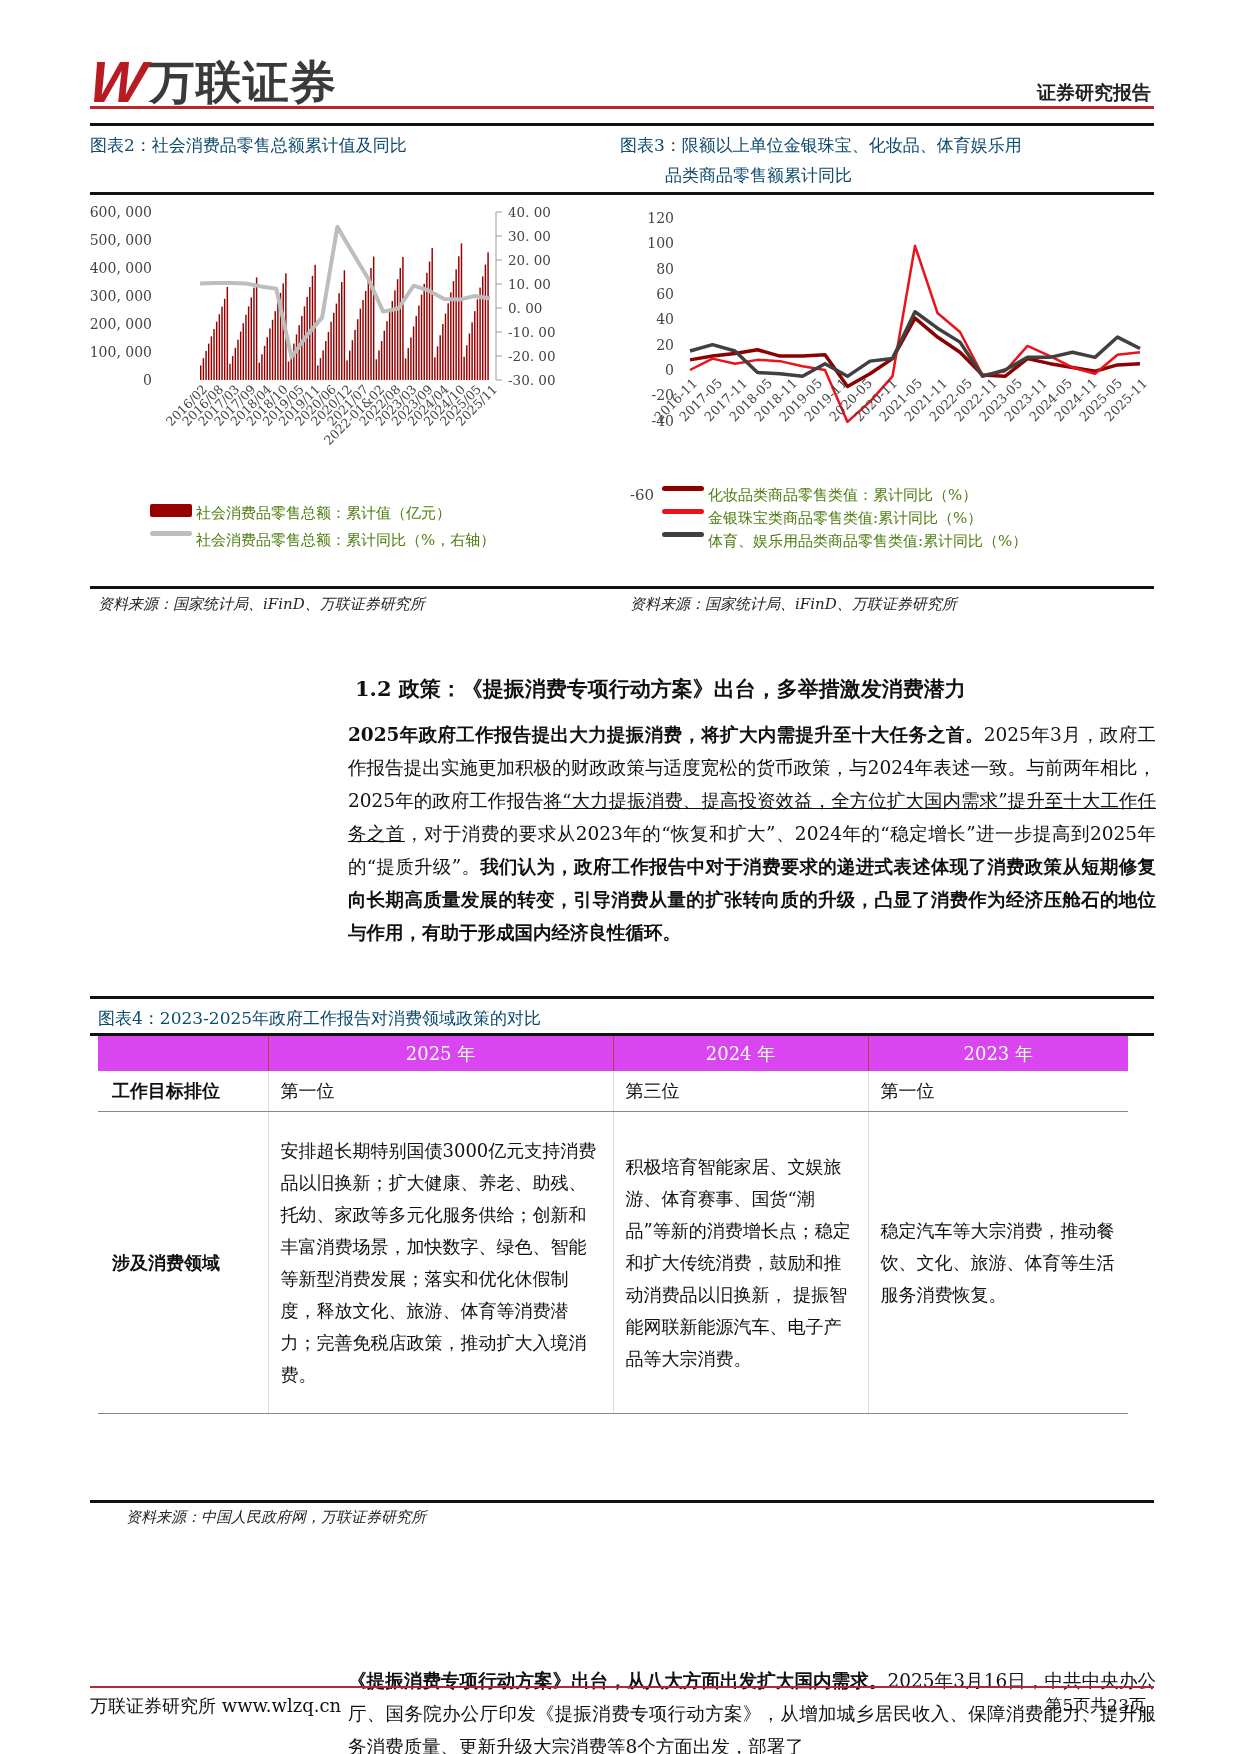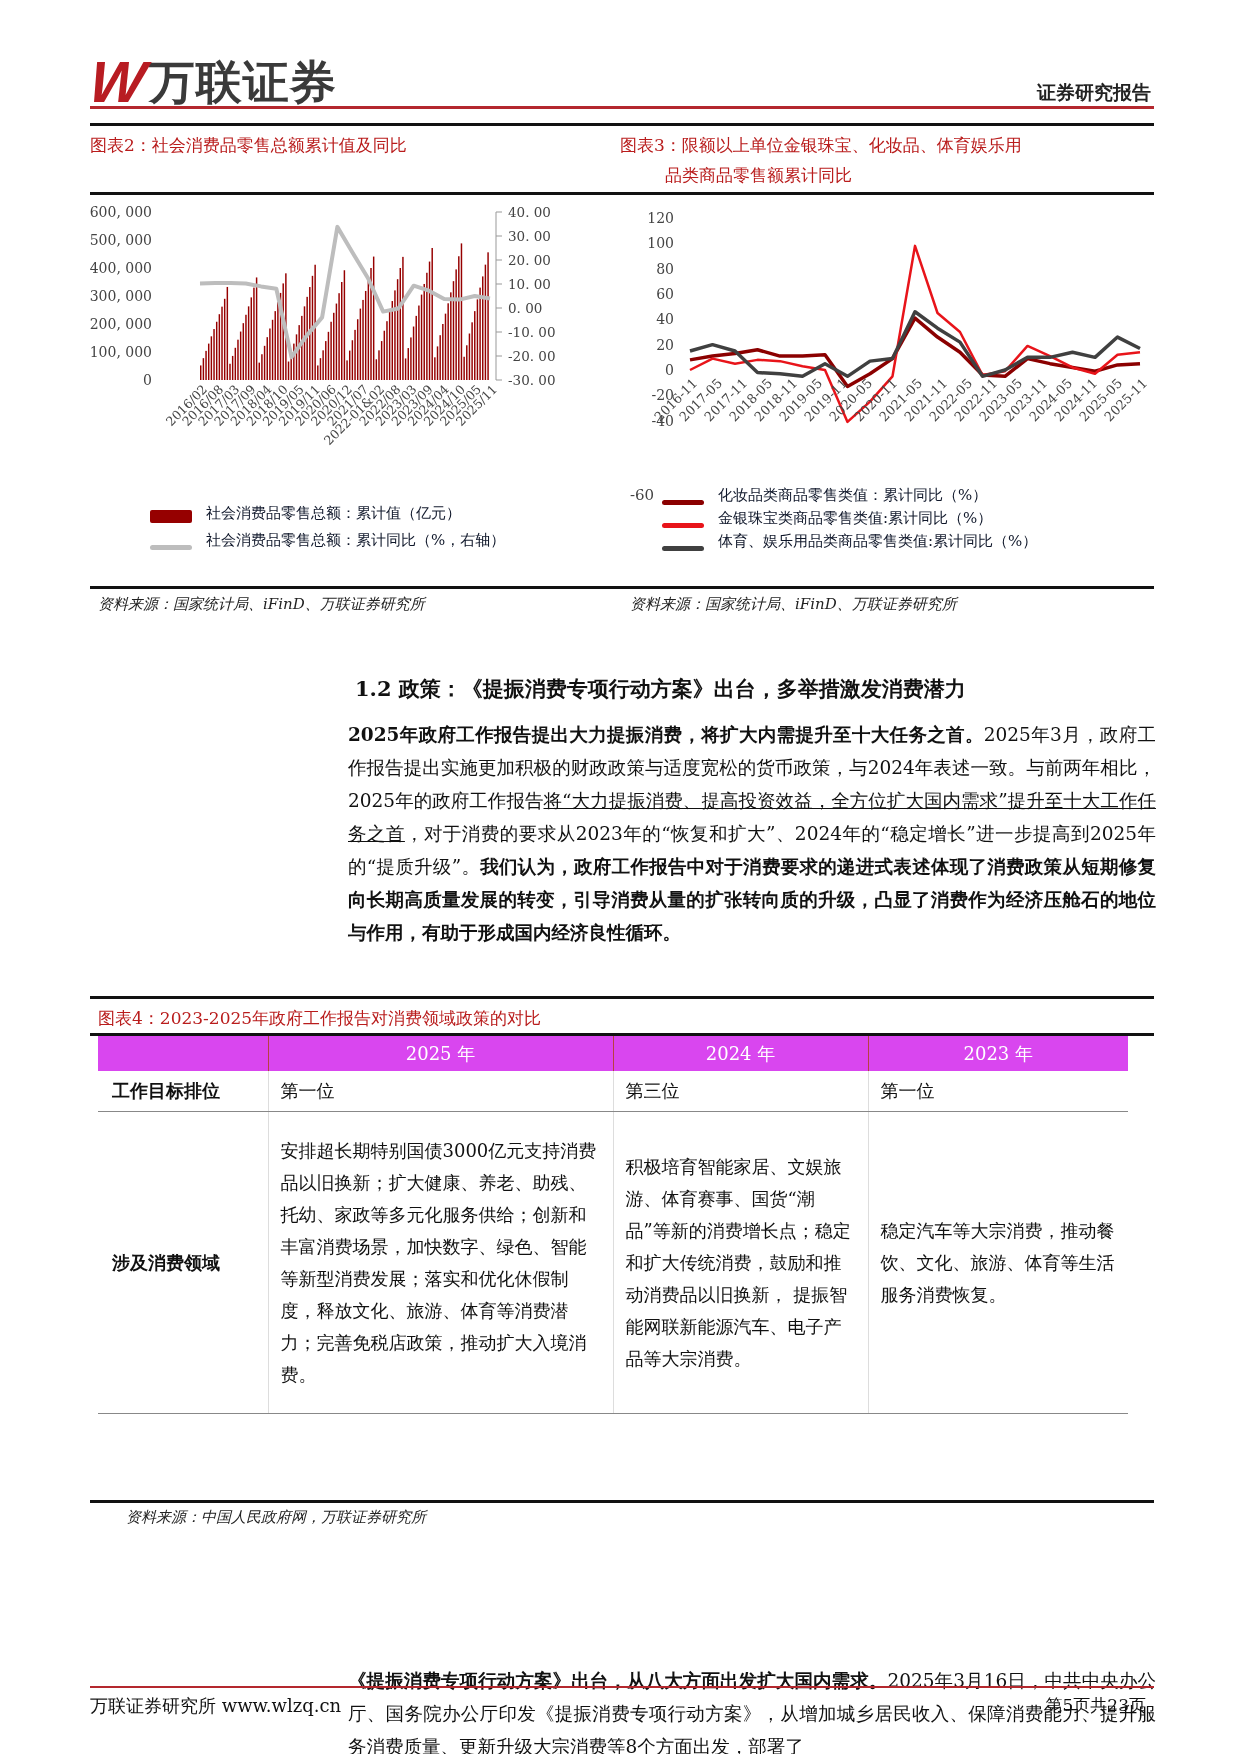--- a/index.html
+++ b/index.html
@@ -9,26 +9,26 @@
 
   
   .logo { left: 90px; top: 52px; height: 56px; display: flex; align-items: flex-end; }
   .logo-w { font-family: "Liberation Sans", sans-serif; font-weight: bold; font-style: italic; font-size: 58px; color: #b81c22; letter-spacing: -4px; line-height: 52px; transform: skewX(-8deg); }
   .logo-name { font-family: "DejaVu Sans", sans-serif; font-weight: bold; font-size: 46px; color: #3a3a3a; line-height: 52px; margin-left: 8px; letter-spacing: 1px; }
   .header-right { right: 90px; top: 80px; font-size: 19px; font-weight: bold; color: #222; }
   .header-line { left: 90px; top: 106px; width: 1064px; height: 3px; background: #b4282e; }
 
   .rule-thick { height: 3px; background: #111; }
 
-  .fig-title { font-size: 17px; color: #b91c1c; line-height: 30px; }
+  .fig-title { font-size: 17px; color: #0c4a6e; line-height: 30px; }
   .source { font-size: 15px; font-style: italic; color: #222; }
 
   .chart-box svg text { font-family: "DejaVu Serif", serif; }
 
-  .legend { font-size: 15px; color: #0f172a; display: flex; align-items: flex-end; gap: 14px; }
+  .legend { font-size: 15px; color: #4d7c0f; display: flex; align-items: flex-start; gap: 4px; }
   .swatch-bar { width: 42px; height: 13px; background: #960000; border-radius: 2px; }
   .swatch-line { width: 42px; height: 5px; border-radius: 3px; }
 
   .section-title { left: 355px; top: 675px; font-size: 21px; font-weight: bold; }
   .para { left: 348px; width: 808px; font-size: 18.5px; line-height: 33px; text-align: justify; }
   .para b { font-weight: bold; }
   .para u { text-decoration: underline; }
 
   
   table.cmp { border-collapse: collapse; width: 1030px; font-size: 18px; }

